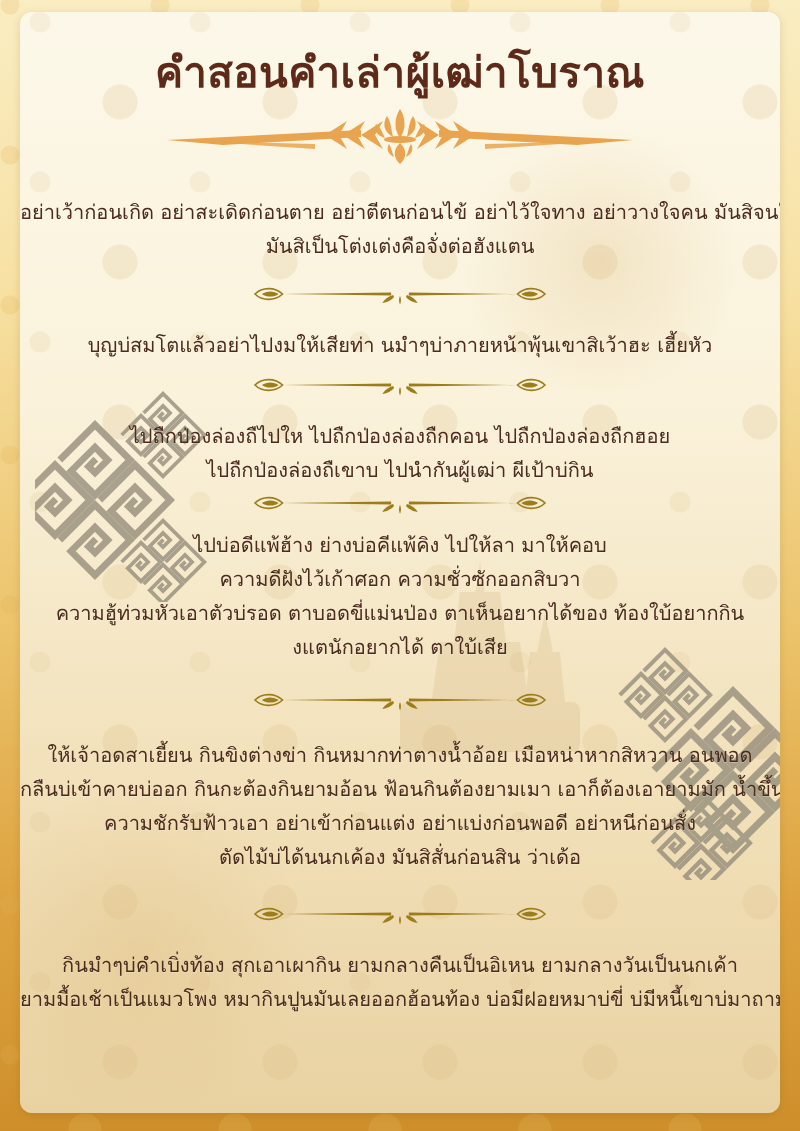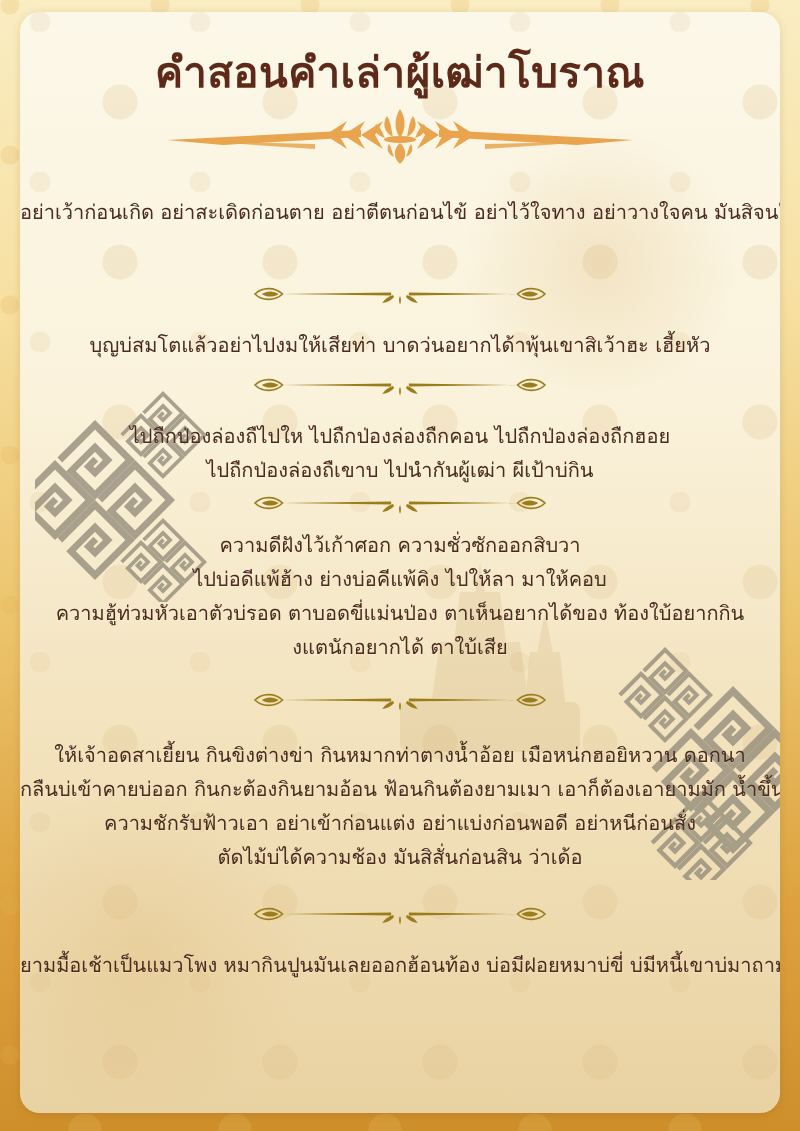--- a/index.html
+++ b/index.html
@@ -11,21 +11,21 @@
   .pattern-outer{
     position:absolute;inset:0;pointer-events:none;
     background-image:
       radial-gradient(circle, rgba(226,176,84,0.30) 16px, transparent 17px),
       radial-gradient(circle, rgba(226,176,84,0.22) 9px, transparent 10px);
     background-size:150px 150px,150px 150px;
     background-position:10px 5px,85px 80px;
   }
   .card{
     position:absolute;left:20px;top:12px;width:760px;height:1101px;
-    border-radius:20px;overflow:hidden;
+    border-radius:12px;overflow:hidden;
     background:linear-gradient(180deg,#FCF8E9 0%,#FAF2DB 35%,#F3E3BE 65%,#E9D2A2 100%);
     box-shadow:0 2px 8px rgba(120,80,20,0.18);
   }
   .pattern-card{
     position:absolute;inset:0;pointer-events:none;
     background-image:
       radial-gradient(circle, rgba(216,186,130,0.22) 17px, transparent 18px),
       radial-gradient(circle, rgba(216,186,130,0.16) 10px, transparent 11px);
     background-size:160px 160px,160px 160px;
     background-position:20px 10px,100px 90px;
@@ -151,61 +151,63 @@
       <ellipse cx="235" cy="31.5" rx="16" ry="3.6"></ellipse>
 
       <path d="M235,35 C228,41 228,50 235,56 C242,50 242,41 235,35 Z"></path>
       <path d="M224,36 C221,41 223,46 229,49 C227,44 226,39 224,36 Z"></path>
       <path d="M246,36 C249,41 247,46 241,49 C243,44 244,39 246,36 Z"></path>
     </g>
   </svg>
 
   <div class="para" style="top:183px">
     <div class="line">อย่าเว้าก่อนเกิด อย่าสะเดิดก่อนตาย อย่าตีตนก่อนไข้ อย่าไว้ใจทาง อย่าวางใจคน มันสิจนใจเอง</div>
+    <div class="line">มันสิเป็นโต่งเต่งคือจั่งต่อฮังแตน</div>
   </div>
 
   <svg class="divider" style="top:272px" width="296" height="22" viewBox="0 0 300 22">
       <use href="#divider-shape"></use>
     </svg>
 
   <div class="para" style="top:316px">
-    <div class="line">บุญบ่สมโตแล้วอย่าไปงมให้เสียท่า บาดว่นอยากได้าพุ้นเขาสิเว้าฮะ เฮี้ยหัว</div>
+    <div class="line">บุญบ่สมโตแล้วอย่าไปงมให้เสียท่า นมำๆบ่าภายหน้าพุ้นเขาสิเว้าฮะ เฮี้ยหัว</div>
   </div>
 
   <svg class="divider" style="top:363px" width="296" height="22" viewBox="0 0 300 22">
       <use href="#divider-shape"></use>
     </svg>
 
   <div class="para" style="top:407px">
     <div class="line">ไปถืกป่องล่องถืไปให ไปถืกป่องล่องถืกคอน ไปถืกป่องล่องถืกฮอย</div>
     <div class="line">ไปถืกป่องล่องถืเขาบ ไปนำกันผู้เฒ่า ผีเป้าบ่กิน</div>
   </div>
 
   <svg class="divider" style="top:481px" width="296" height="22" viewBox="0 0 300 22">
       <use href="#divider-shape"></use>
     </svg>
 
   <div class="para" style="top:516px">
+    <div class="line">ไปบ่อดีแพ้ฮ้าง ย่างบ่อคีแพ้คิง ไปให้ลา มาให้คอบ</div>
     <div class="line">ความดีฝังไว้เก้าศอก ความชั่วซักออกสิบวา</div>
-    <div class="line">ไปบ่อดีแพ้ฮ้าง ย่างบ่อคีแพ้คิง ไปให้ลา มาให้คอบ</div>
     <div class="line">ความฮู้ท่วมหัวเอาตัวบ่รอด ตาบอดขี่แม่นป่อง ตาเห็นอยากได้ของ ท้องใบ้อยากกิน</div>
     <div class="line">งแตนักอยากได้ ตาใบ้เสีย</div>
   </div>
 
   <svg class="divider" style="top:678px" width="296" height="22" viewBox="0 0 300 22">
       <use href="#divider-shape"></use>
     </svg>
 
   <div class="para" style="top:726px">
-    <div class="line">ให้เจ้าอดสาเยี้ยน กินขิงต่างข่า กินหมากท่าตางน้ำอ้อย เมือหน่กฮอยิหวาน ดอกนา</div>
+    <div class="line">ให้เจ้าอดสาเยี้ยน กินขิงต่างข่า กินหมากท่าตางน้ำอ้อย เมือหน่าหากสิหวาน อนพอด</div>
     <div class="line">กลืนบ่เข้าคายบ่ออก กินกะต้องกินยามอ้อน ฟ้อนกินต้องยามเมา เอาก็ต้องเอายามมัก น้ำขึ้นรีบฟ้าวตัก</div>
     <div class="line">ความชักรับฟ้าวเอา อย่าเข้าก่อนแต่ง อย่าแบ่งก่อนพอดี อย่าหนีก่อนสั่ง</div>
-    <div class="line">ตัดไม้บ่ได้ความช้อง มันสิสั่นก่อนสิน ว่าเด้อ</div>
+    <div class="line">ตัดไม้บ่ได้นนกเค้อง มันสิสั่นก่อนสิน ว่าเด้อ</div>
   </div>
 
   <svg class="divider" style="top:892px" width="296" height="22" viewBox="0 0 300 22">
       <use href="#divider-shape"></use>
     </svg>
 
   <div class="para" style="top:936px">
+    <div class="line">กินมำๆบ่คำเบิ่งท้อง สุกเอาเผากิน ยามกลางคืนเป็นอิเหน ยามกลางวันเป็นนกเค้า</div>
     <div class="line">ยามมื้อเช้าเป็นแมวโพง หมากินปูนมันเลยออกฮ้อนท้อง บ่อมีฝอยหมาบ่ขี่ บ่มีหนี้เขาบ่มาถาม</div>
   </div>
 </div>
 
 </body></html>

